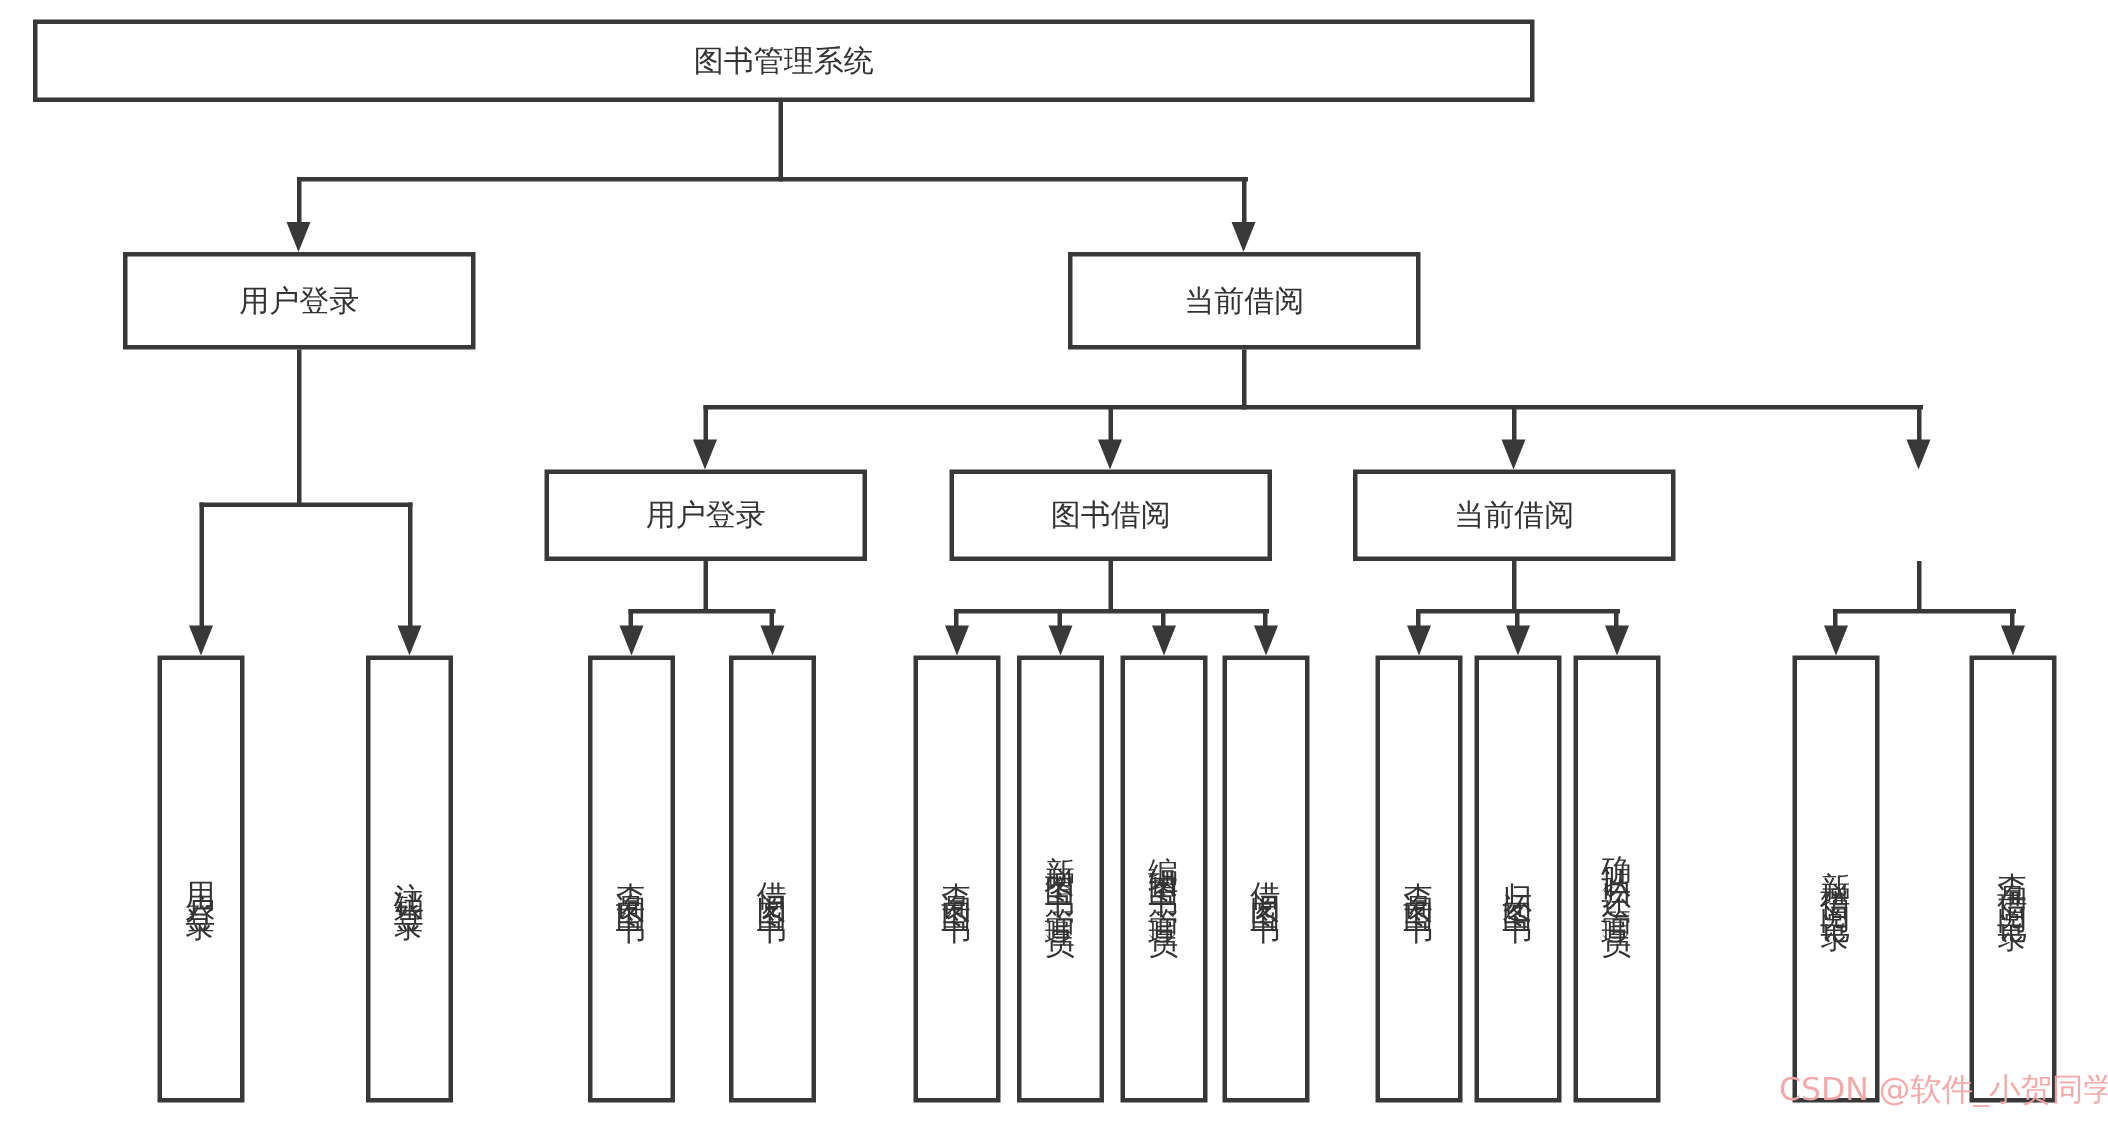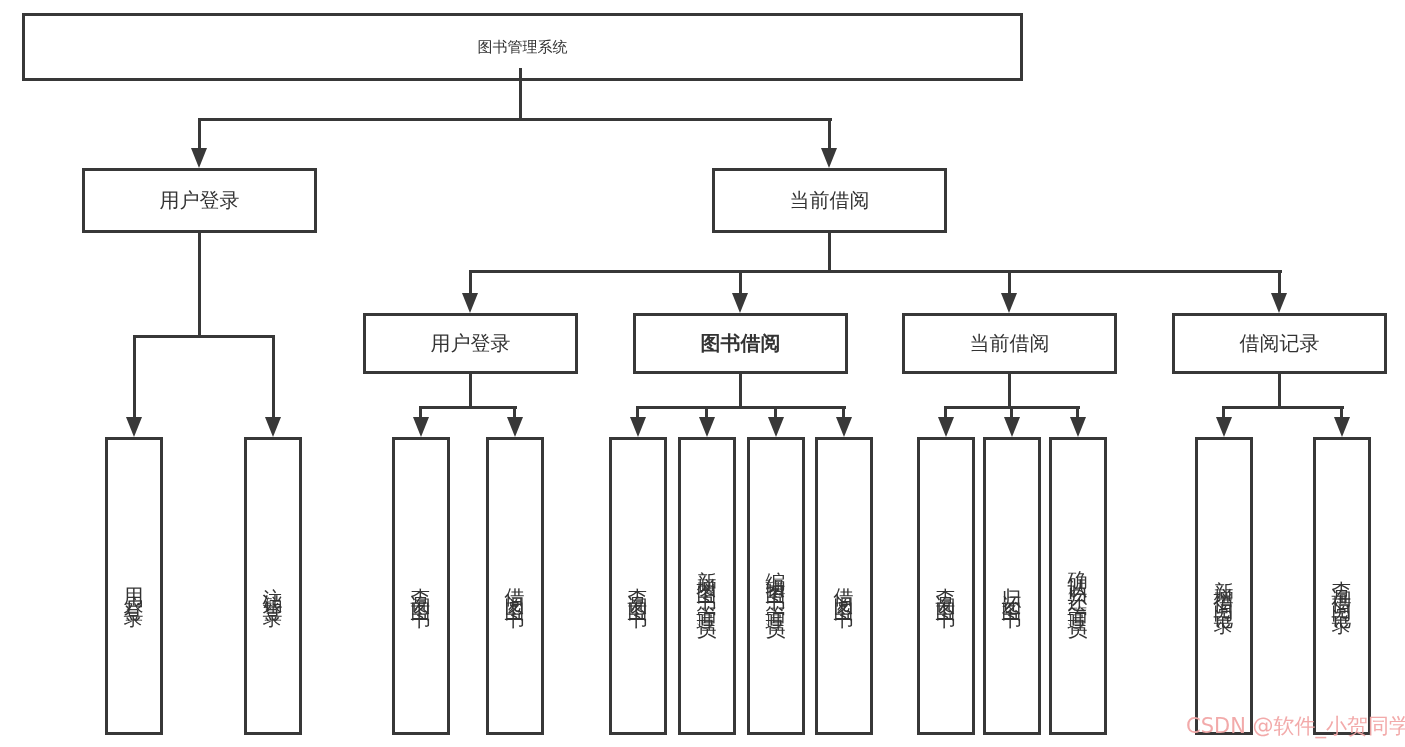--- a/index.html
+++ b/index.html
@@ -58,21 +58,21 @@
     white-space: nowrap;
     z-index: 10;
     opacity: 0.95;
   }
 </style>
 </head>
 <body>
 
 <div id="stage">
 
-  <div class="node" style="left:22px; top:13px; width:1001px; height:68px; font-size:15px;">
+  <div class="node" style="left:22px; top:13px; width:1001px; height:55px; font-size:20px;">
     <span>图书管理系统</span>
   </div>
 
   <div class="line" style="left:519px; top:68px; width:3px; height:53px;"></div>
   <div class="line" style="left:198px; top:118px; width:634px; height:3px;"></div>
   <div class="line" style="left:198px; top:118px; width:3px; height:32px;"></div>
   <div class="arrow" style="left:191px; top:148px;"></div>
   <div class="line" style="left:828px; top:118px; width:3px; height:32px;"></div>
   <div class="arrow" style="left:821px; top:148px;"></div>
 
@@ -97,28 +97,25 @@
   <div class="line" style="left:739px; top:270px; width:3px; height:25px;"></div>
   <div class="arrow" style="left:732px; top:293px;"></div>
   <div class="line" style="left:1008px; top:270px; width:3px; height:25px;"></div>
   <div class="arrow" style="left:1001px; top:293px;"></div>
   <div class="line" style="left:1278px; top:270px; width:3px; height:25px;"></div>
   <div class="arrow" style="left:1271px; top:293px;"></div>
 
   <div class="node" style="left:363px; top:313px; width:215px; height:61px;">
     <span>用户登录</span>
   </div>
-  <div class="node" style="left:633px; top:313px; width:215px; height:61px;font-weight:bold;">
+  <div class="node" style="left:633px; top:313px; width:215px; height:61px;">
     <span>图书借阅</span>
   </div>
   <div class="node" style="left:902px; top:313px; width:215px; height:61px;">
     <span>当前借阅</span>
-  </div>
-  <div class="node" style="left:1172px; top:313px; width:215px; height:61px;">
-    <span>借阅记录</span>
   </div>
 
   <div class="line" style="left:469px; top:374px; width:3px; height:34px;"></div>
   <div class="line" style="left:419px; top:406px; width:98px; height:3px;"></div>
   <div class="line" style="left:419px; top:406px; width:3px; height:14px;"></div>
   <div class="arrow" style="left:413px; top:417px;"></div>
   <div class="line" style="left:513px; top:406px; width:3px; height:14px;"></div>
   <div class="arrow" style="left:507px; top:417px;"></div>
 
   <div class="line" style="left:739px; top:374px; width:3px; height:34px;"></div>

